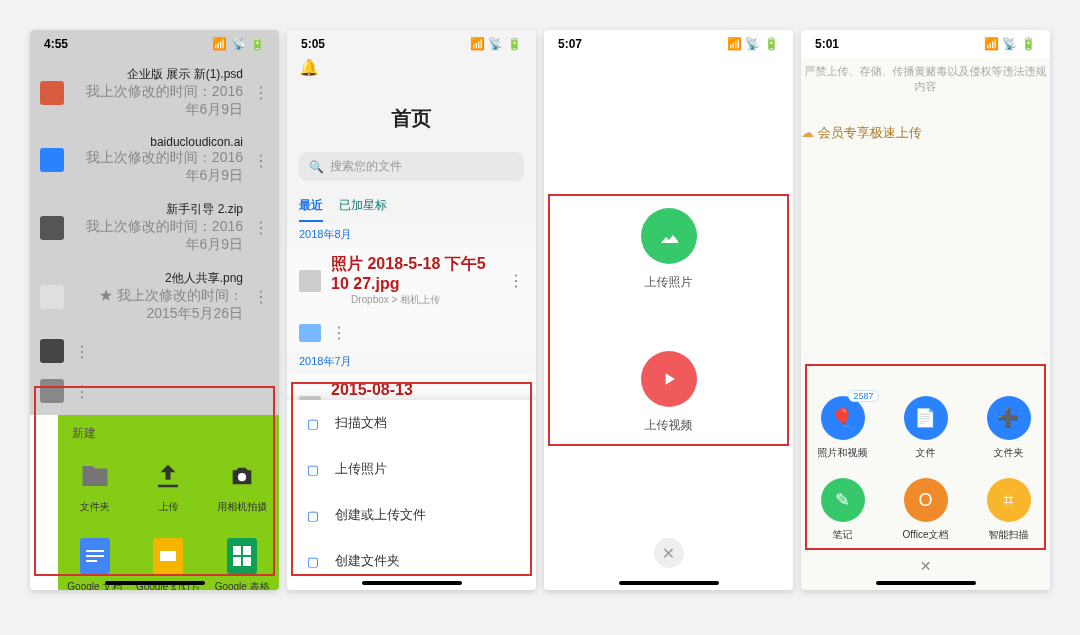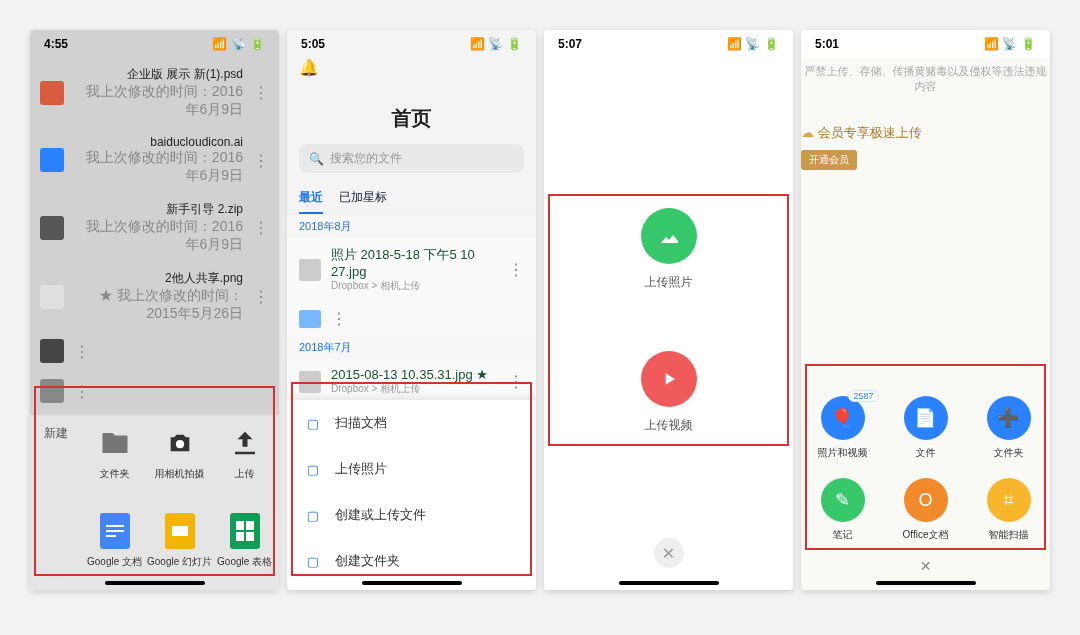--- a/index.html
+++ b/index.html
@@ -13,37 +13,37 @@
 
   
   .dimmed { background: rgba(0,0,0,0.18); }
   .file-list { padding: 0 10px; text-align: right; }
   .file-row { display: flex; align-items: center; gap: 10px; padding: 8px 0; }
   .thumb { width: 24px; height: 24px; border-radius: 3px; display:inline-flex; align-items:center; justify-content:center; font-size:10px; color:#fff; }
   .file-info { flex:1; }
   .file-name { font-size: 12px; color:#222; }
   .file-meta { font-size: 14px; color:#888; }
   .dots { color:#888; font-size:16px; }
-  .sheet { background:#e5e5e5; flex:1; display:flex; flex-direction:row; }
+  .sheet { background:#84cc16; flex:1; display:flex; flex-direction:column;margin-left:28px; }
   .sheet-title { padding: 10px 14px 6px; font-size: 12px; color:#555; }
   .grid3 { display:grid; grid-template-columns:repeat(3,1fr); text-align:center; }
   .grid-cell { padding: 10px 0 14px; }
   .big-icon { width:36px; height:36px; margin:0 auto 6px; display:flex; align-items:center; justify-content:center; }
   .cell-label { font-size:10px; color:#333; }
 
   
-  .title-center { text-align:center; font-size:20px; font-weight:600; margin: 28px 0 12px; color:#222;}
+  .title-center { text-align:center; font-size:20px; font-weight:600; margin: 28px 0 20px; color:#222;}
   .search { margin: 0 12px 10px; background:#e9e9ea; border-radius:8px; padding:6px 10px; font-size:12px; color:#999; display:flex; align-items:center; gap:6px; }
   .tabs { display:flex; gap:16px; padding:0 12px; font-size:12px; border-bottom:1px solid #eee; }
-  .tab { padding:6px 0; color:#0f172a; }
+  .tab { padding:6px 0; color:#0f766e; }
   .tab.active { color:#1b73e8; border-bottom:2px solid #1b73e8; font-weight:600; }
   .section-hdr { background:#f7f7f7; color:#1b73e8; font-size:11px; padding:4px 12px; }
   .db-row { display:flex; gap:10px; align-items:center; padding:8px 12px; }
-  .db-name { font-size:13px; color:#14532d; }
-  .db-sub { font-size:10px; color:#999; }
+  .db-name { font-size:16px; color:#b91c1c;font-weight:bold; }
+  .db-sub { font-size:10px; color:#999;margin-left:20px; }
   .modal-sheet { position:absolute; left:0; right:0; bottom:0; background:#fff; }
   .menu-row { display:flex; gap:14px; align-items:center; padding:14px 18px; font-size:13px; color:#333; }
   .menu-icon { color:#1b73e8; width:16px; text-align:center; }
 
   
   .s3 { flex:1; display:flex; flex-direction:column; align-items:center; justify-content:flex-start; padding-top:150px; gap:60px; background:#fff;}
   .circle-btn { width:56px; height:56px; border-radius:50%; display:flex; align-items:center; justify-content:center; margin:0 auto 10px; }
   .s3-label { font-size:12px; color:#555; text-align:center; }
   .close-circ { width:30px; height:30px; border-radius:50%; background:#eee; color:#999; display:flex; align-items:center; justify-content:center; font-size:16px;}
 
@@ -121,34 +121,34 @@
           <div class="grid-cell">
             <div class="big-icon">
               <svg width="36" height="30" viewBox="0 0 24 24" fill="#757575">
                 <path d="M10 4H2v16h20V6H12l-2-2z"></path>
               </svg>
             </div>
             <div class="cell-label">文件夹</div>
           </div>
           <div class="grid-cell">
             <div class="big-icon">
+              <svg width="30" height="30" viewBox="0 0 24 24" fill="#333">
+                <path d="M12 3l6 6h-4v6h-4V9H6l6-6zM4 19h16v2H4z"></path>
+              </svg>
+            </div>
+            <div class="cell-label">上传</div>
+          </div>
+          <div class="grid-cell">
+            <div class="big-icon">
               <svg width="34" height="28" viewBox="0 0 24 24" fill="#333">
                 <path d="M4 7h3l2-2h6l2 2h3v12H4z"></path>
                 <circle cx="12" cy="13" r="3.5" fill="#fff"></circle>
               </svg>
             </div>
             <div class="cell-label">用相机拍摄</div>
-          </div>
-          <div class="grid-cell">
-            <div class="big-icon">
-              <svg width="30" height="30" viewBox="0 0 24 24" fill="#333">
-                <path d="M12 3l6 6h-4v6h-4V9H6l6-6zM4 19h16v2H4z"></path>
-              </svg>
-            </div>
-            <div class="cell-label">上传</div>
           </div>
           <div class="grid-cell">
             <div class="big-icon">
               <div style="width:30px;height:36px;background:#4285f4;border-radius:3px;display:flex;flex-direction:column;justify-content:center;gap:3px;padding:0 6px;">
                 <div style="height:2px;background:#fff"></div>
                 <div style="height:2px;background:#fff"></div>
                 <div style="height:2px;background:#fff;width:60%"></div>
               </div>
             </div>
             <div class="cell-label">Google 文档</div>
@@ -286,21 +286,20 @@
   <div class="phone">
     <div class="status-bar">
       <span>5:01</span>
       <span class="status-right">📶 📡 🔋</span>
     </div>
     <div class="s4">
       <div class="s4-top-text">严禁上传、存储、传播黄赌毒以及侵权等违法违规内容</div>
       <div class="vip-row">
         <span style="color:#e0a24c;">☁</span>
         <span>会员专享极速上传</span>
-        <div><span class="vip-btn">开通会员</span></div>
       </div>
       <div class="grid3b" id="s4-grid">
           <div>
             <div class="circ48" style="background:#2a82ff">🎈<span class="badge">2587</span></div>
             <div class="cell-label">照片和视频</div>
           </div>
           <div>
             <div class="circ48" style="background:#2a82ff">📄</div>
             <div class="cell-label">文件</div>
           </div>

